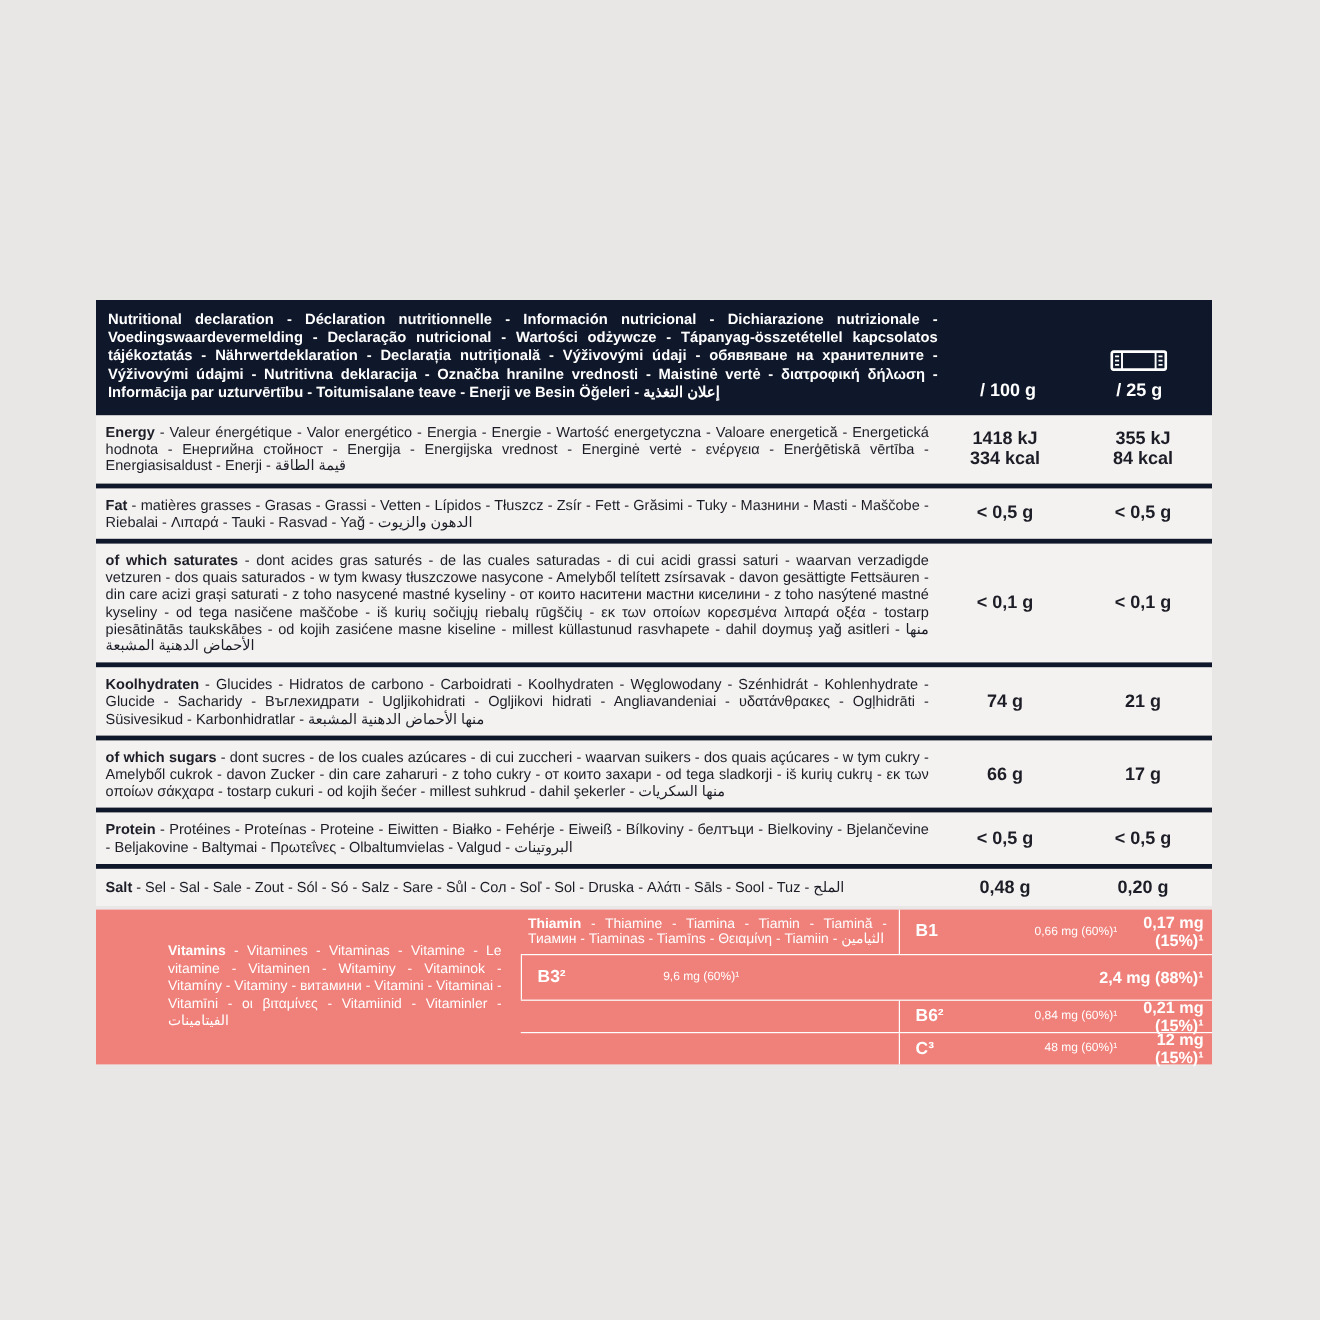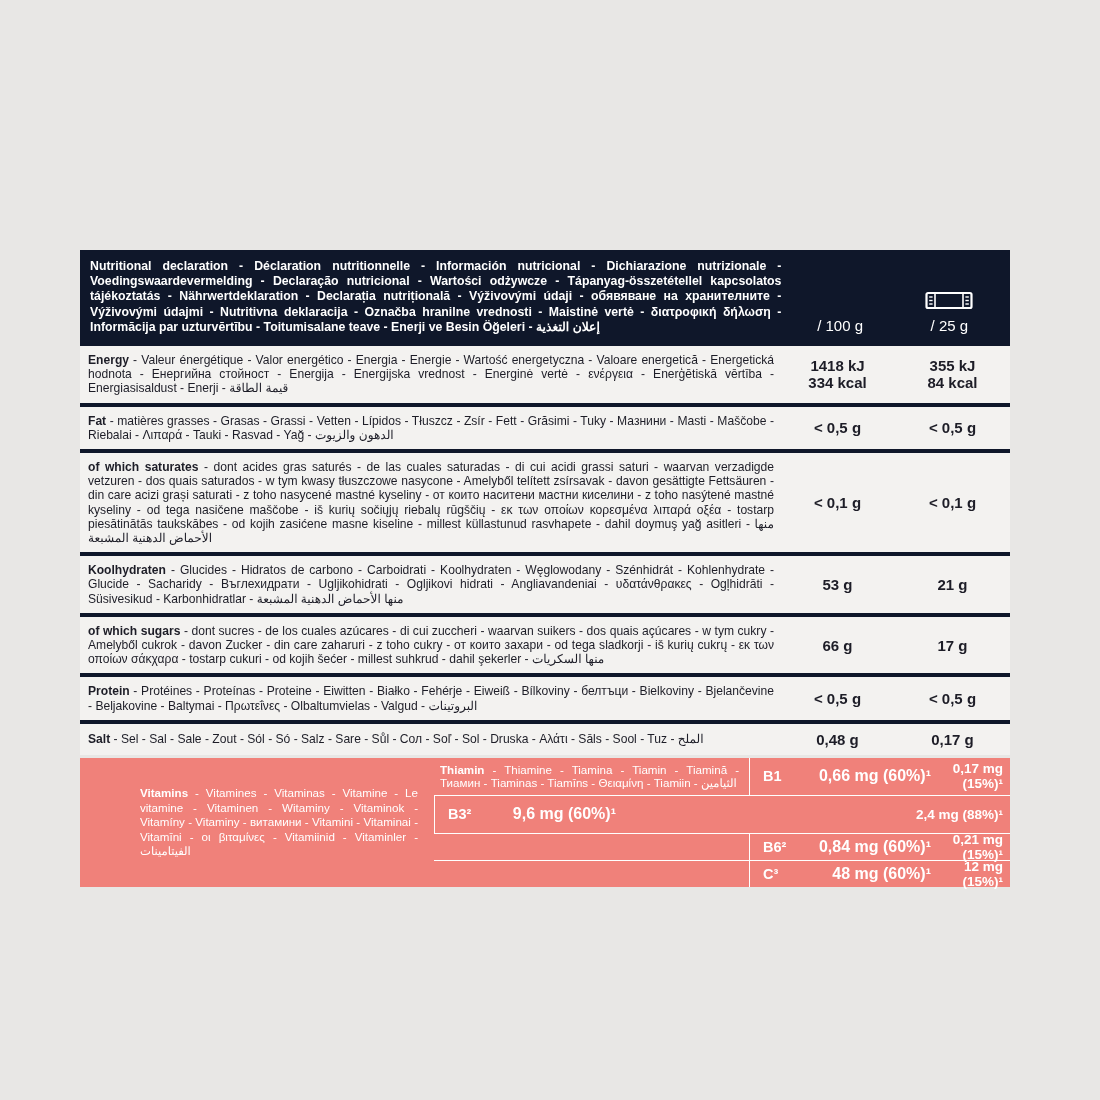--- a/index.html
+++ b/index.html
@@ -28,21 +28,21 @@
     font-size:12.3px;
     line-height:15.2px;
     font-weight:bold;
     text-align:justify;
   }
   .hdr-col{
     width:110px;
     display:flex;flex-direction:column;
     justify-content:flex-end;align-items:center;
     gap:7px;
-    font-size:15px;font-weight:normal;
+    font-size:15px;font-weight:bold;
     padding-bottom:1px;
   }
   
   .nrow{
     display:flex;align-items:center;
     padding:7px 0;
     color:#1d1d27;
   }
   .nrow + .nrow{border-top:4px solid #0f172a;}
   .nrow-label{
@@ -90,21 +90,21 @@
   }
   .vit-name b{font-weight:bold;}
   .vit-code{
     width:54px;box-sizing:border-box;
     border-left:1px solid #fff;
     align-self:stretch;
     display:flex;align-items:center;
     padding-left:13px;
     font-size:14.5px;font-weight:bold;
   }
-  .vit-val1{width:128px;text-align:right;font-size:16px;font-weight:bold;}
+  .vit-val1{width:128px;text-align:right;font-size:10px;font-weight:normal;}
   .vit-val2{flex:1;text-align:right;font-size:13.5px;font-weight:bold;padding-right:7px;}
   .bar-icon{display:block;}
 </style>
 </head>
 <body>
 
 <div class="label-table">
 
   <div class="hdr">
     <div class="hdr-text">Nutritional declaration - Déclaration nutritionnelle - Información nutricional - Dichiarazione nutrizionale - Voedingswaardevermelding - Declaração nutricional - Wartości odżywcze - Tápanyag-összetétellel kapcsolatos tájékoztatás - Nährwertdeklaration - Declarația nutrițională - Výživovými údaji - обявяване на хранителните - Výživovými údajmi - Nutritivna deklaracija - Označba hranilne vrednosti - Maistinė vertė - διατροφική δήλωση - Informācija par uzturvērtību - Toitumisalane teave - Enerji ve Besin Öğeleri - إعلان التغذية</div>
@@ -142,40 +142,40 @@
   </div>
 
   <div class="nrow">
     <div class="nrow-label"><b>of which saturates</b><span> - dont acides gras saturés - de las cuales saturadas - di cui acidi grassi saturi - waarvan verzadigde vetzuren - dos quais saturados - w tym kwasy tłuszczowe nasycone - Amelyből telített zsírsavak - davon gesättigte Fettsäuren - din care acizi grași saturati - z toho nasycené mastné kyseliny - от които наситени мастни киселини - z toho nasýtené mastné kyseliny - od tega nasičene maščobe - iš kurių sočiųjų riebalų rūgščių - εκ των οποίων κορεσμένα λιπαρά οξέα - tostarp piesātinātās taukskābes - od kojih zasićene masne kiseline - millest küllastunud rasvhapete - dahil doymuş yağ asitleri - منها الأحماض الدهنية المشبعة</span></div>
     <div class="nrow-val">&lt; 0,1 g</div>
     <div class="nrow-val">&lt; 0,1 g</div>
   </div>
 
   <div class="nrow">
     <div class="nrow-label"><b>Koolhydraten</b><span> - Glucides - Hidratos de carbono - Carboidrati - Koolhydraten - Węglowodany - Szénhidrát - Kohlenhydrate - Glucide - Sacharidy - Въглехидрати - Ugljikohidrati - Ogljikovi hidrati - Angliavandeniai - υδατάνθρακες - Ogļhidrāti - Süsivesikud - Karbonhidratlar - منها الأحماض الدهنية المشبعة</span></div>
-    <div class="nrow-val">53 g</div>
+    <div class="nrow-val">74 g</div>
     <div class="nrow-val">21 g</div>
   </div>
 
   <div class="nrow">
     <div class="nrow-label"><b>of which sugars</b><span> - dont sucres - de los cuales azúcares - di cui zuccheri - waarvan suikers - dos quais açúcares - w tym cukry - Amelyből cukrok - davon Zucker - din care zaharuri - z toho cukry - от които захари - od tega sladkorji - iš kurių cukrų - εκ των οποίων σάκχαρα - tostarp cukuri - od kojih šećer - millest suhkrud - dahil şekerler - منها السكريات</span></div>
     <div class="nrow-val">66 g</div>
     <div class="nrow-val">17 g</div>
   </div>
 
   <div class="nrow">
     <div class="nrow-label"><b>Protein</b><span> - Protéines - Proteínas - Proteine - Eiwitten - Białko - Fehérje - Eiweiß - Bílkoviny - белтъци - Bielkoviny - Bjelančevine - Beljakovine - Baltymai - Πρωτεΐνες - Olbaltumvielas - Valgud - البروتينات</span></div>
     <div class="nrow-val">&lt; 0,5 g</div>
     <div class="nrow-val">&lt; 0,5 g</div>
   </div>
 
   <div class="nrow">
     <div class="nrow-label"><b>Salt</b><span> - Sel - Sal - Sale - Zout - Sól - Só - Salz - Sare - Sůl - Сол - Soľ - Sol - Druska - Αλάτι - Sāls - Sool - Tuz - الملح</span></div>
     <div class="nrow-val">0,48 g</div>
-    <div class="nrow-val">0,17 g</div>
+    <div class="nrow-val">0,20 g</div>
   </div>
 
   <div class="gap"></div>
 
   <div class="vit">
     <div class="vit-left">
       <div><b>Vitamins</b><span> - Vitamines - Vitaminas - Vitamine - Le vitamine - Vitaminen - Witaminy - Vitaminok - Vitamíny - Vitaminy - витамини - Vitamini - Vitaminai - Vitamīni - οι βιταμίνες - Vitamiinid - Vitaminler - الفيتامينات</span></div>
     </div>
     <div class="vit-right">
 

